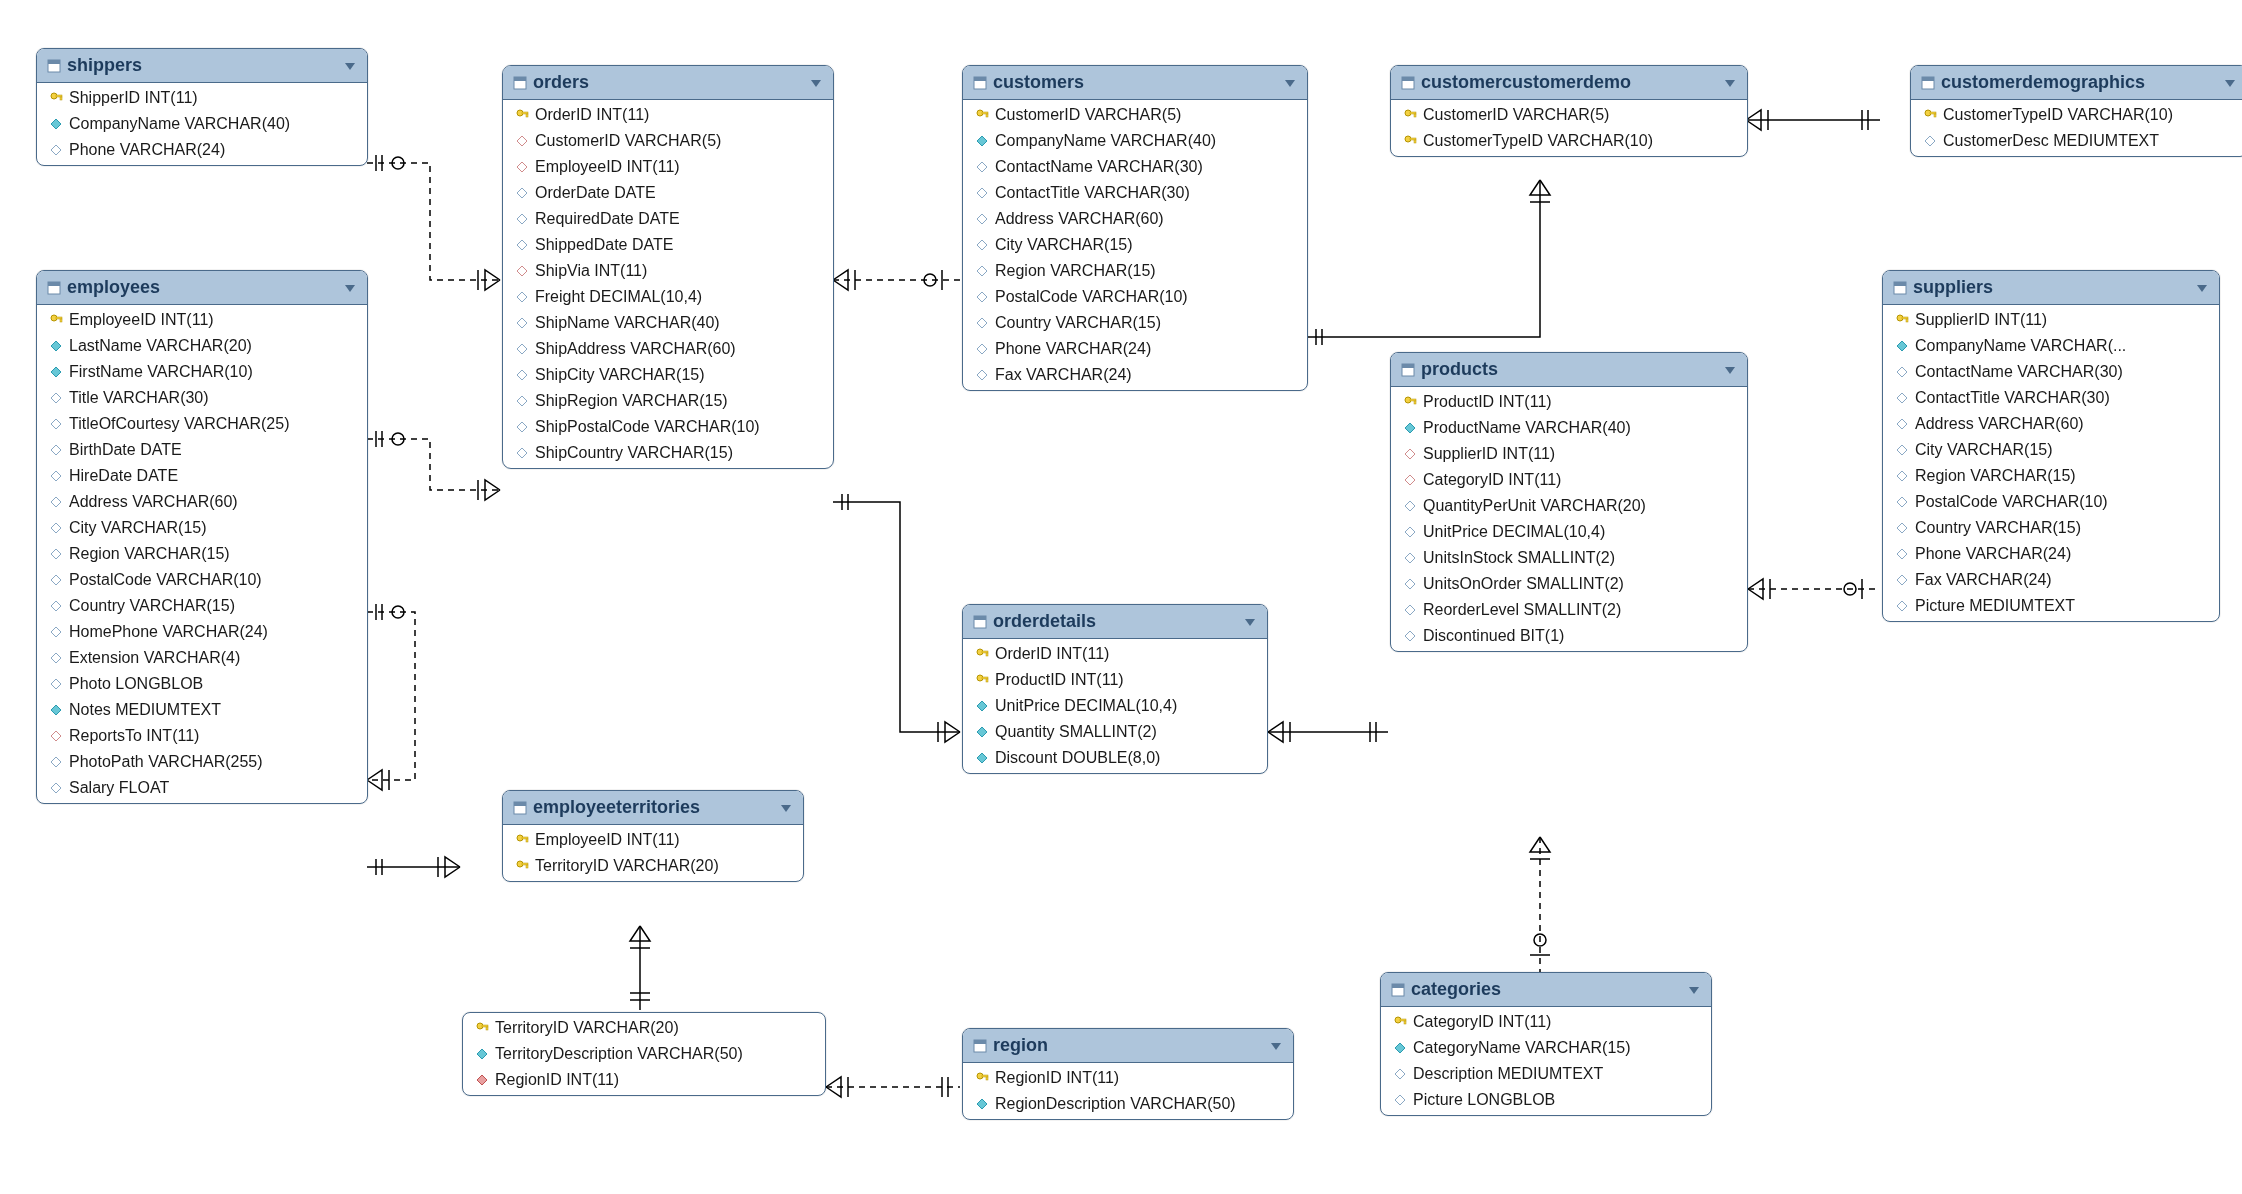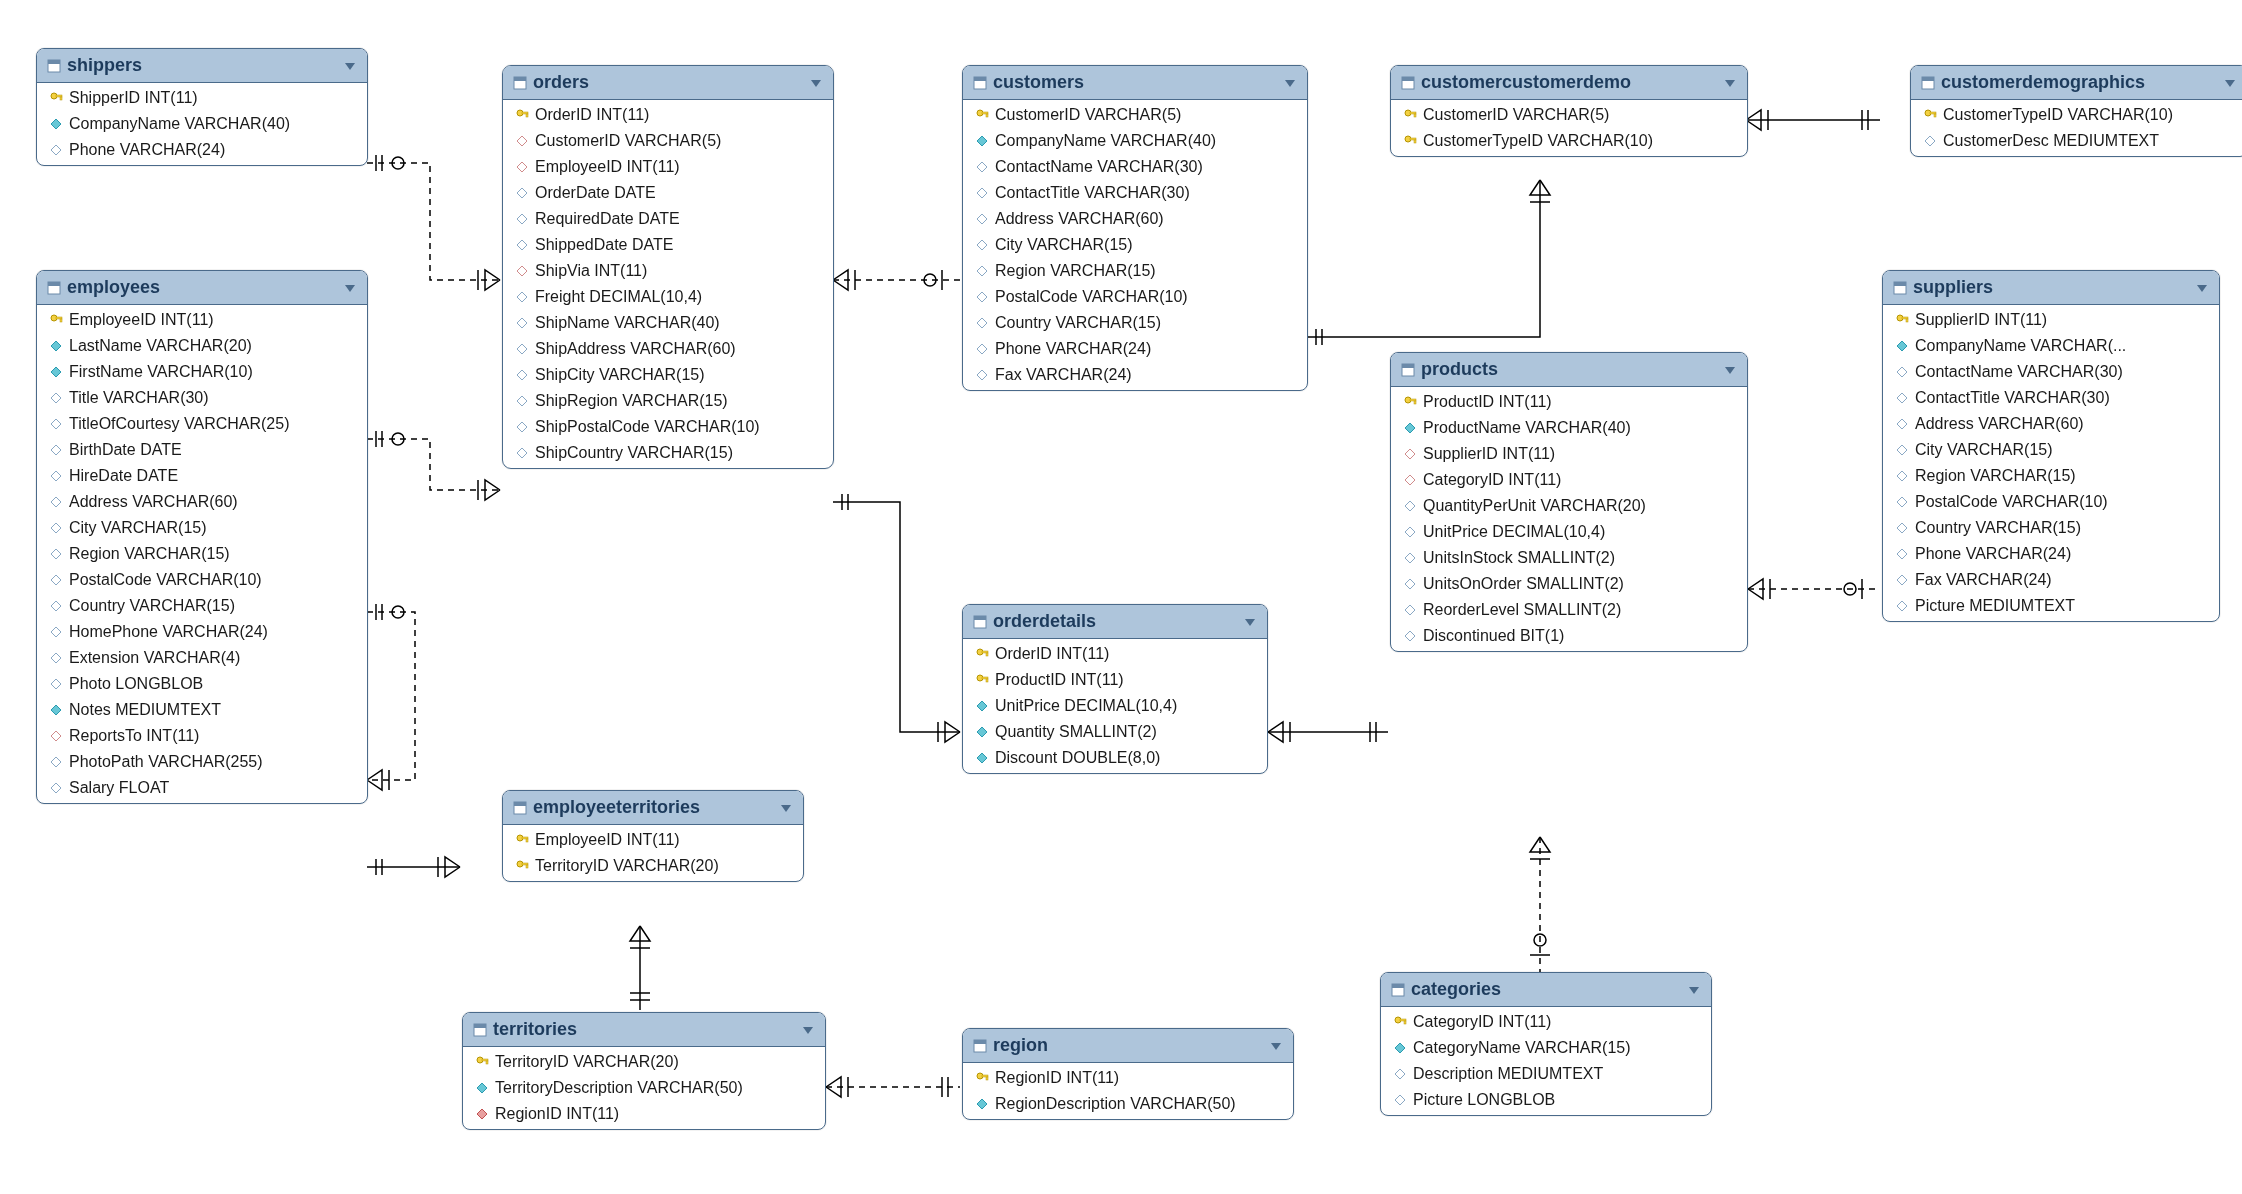--- a/index.html
+++ b/index.html
@@ -1102,36 +1102,20 @@
               <rect x="7" y="4" width="6" height="2" fill="#f4d142" stroke="#b59400" stroke-width="0.5"></rect>
               <rect x="11" y="6" width="2" height="3" fill="#f4d142" stroke="#b59400" stroke-width="0.5"></rect>
             </svg>
           </span>
           <span>TerritoryID VARCHAR(20)</span>
         </div>
       </div>
 </div>
 
 <div class="table" style="left:462px; top:1012px; width:362px;">
-  <div class="table-header">
-    <span class="table-title">
-      <span class="ico table-icon">
-            <svg width="14" height="14">
-              <rect x="1" y="1" width="12" height="12" fill="#fff" stroke="#6b8aa9"></rect>
-              <rect x="1" y="1" width="12" height="4" fill="#6b8aa9"></rect>
-            </svg>
-          </span>
-      <span>territories</span>
-    </span>
-    <span class="ico chevron">
-          <svg width="12" height="12">
-            <polygon points="1,3 11,3 6,10" fill="#4a6a8a"></polygon>
-          </svg>
-        </span>
-  </div>
   <div class="columns" id="cols-territories">
         <div class="column">
           <span class="ico">
             <svg width="14" height="14">
               <circle cx="5" cy="5" r="3" fill="#f4d142" stroke="#b59400"></circle>
               <rect x="7" y="4" width="6" height="2" fill="#f4d142" stroke="#b59400" stroke-width="0.5"></rect>
               <rect x="11" y="6" width="2" height="3" fill="#f4d142" stroke="#b59400" stroke-width="0.5"></rect>
             </svg>
           </span>
           <span>TerritoryID VARCHAR(20)</span>

